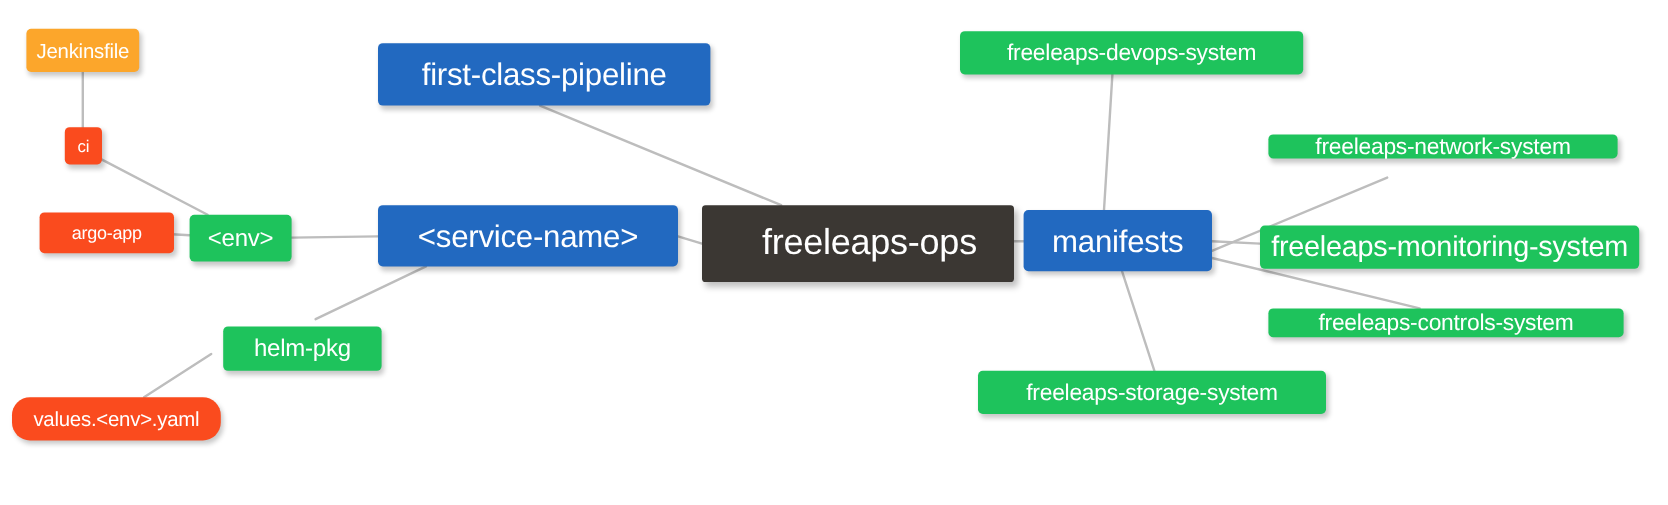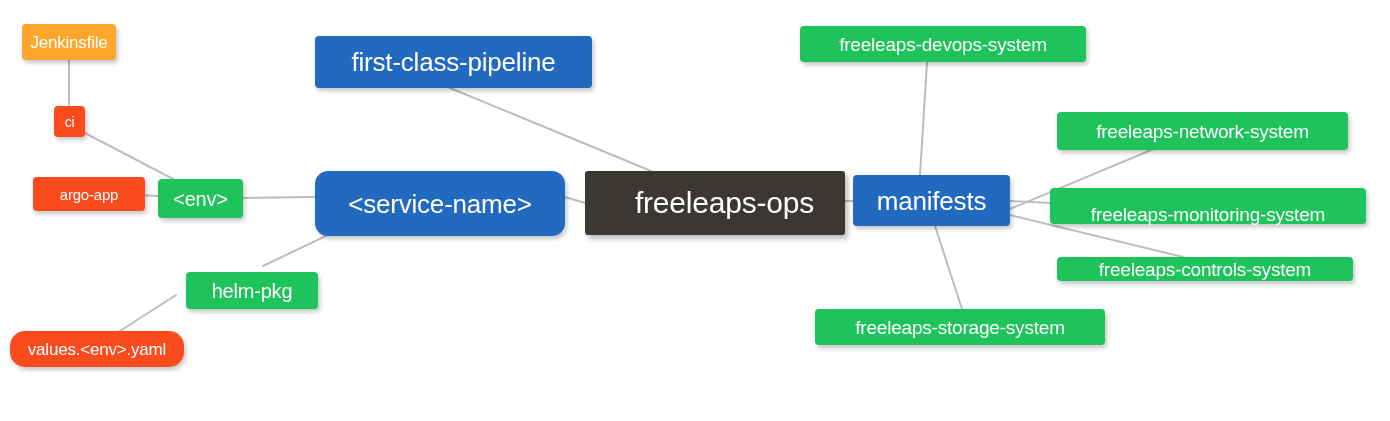--- a/index.html
+++ b/index.html
@@ -69,21 +69,21 @@
       <line x1="920" y1="175" x2="927" y2="62" stroke="#bdbdbd" stroke-width="2" stroke-linecap="round"></line>
       <line x1="1010" y1="209" x2="1156" y2="148" stroke="#bdbdbd" stroke-width="2" stroke-linecap="round"></line>
       <line x1="1010" y1="201" x2="1050" y2="203" stroke="#bdbdbd" stroke-width="2" stroke-linecap="round"></line>
       <line x1="1010" y1="215" x2="1183" y2="257" stroke="#bdbdbd" stroke-width="2" stroke-linecap="round"></line>
       <line x1="935" y1="226" x2="962" y2="309" stroke="#bdbdbd" stroke-width="2" stroke-linecap="round"></line>
     </svg>
   <div id="node-layer">
       <div class="node root" style="left: 585px; top: 171px; width: 260px; height: 64px; font-size: 30px;">
         <span>freeleaps-ops</span>
       </div>
-      <div class="node blue" style="left: 315px; top: 171px; width: 250px; height: 65px; font-size: 26px; border-radius: 13px;">
+      <div class="node blue" style="left: 315px; top: 171px; width: 250px; height: 51px; font-size: 26px;">
         <span>&lt;service-name&gt;</span>
       </div>
       <div class="node blue" style="left: 315px; top: 36px; width: 277px; height: 52px; font-size: 26px;">
         <span>first-class-pipeline</span>
       </div>
       <div class="node blue" style="left: 853px; top: 175px; width: 157px; height: 51px; font-size: 26px;">
         <span>manifests</span>
       </div>
       <div class="node green" style="left: 158px; top: 179px; width: 85px; height: 39px; font-size: 20px;">
         <span>&lt;env&gt;</span>
@@ -99,24 +99,24 @@
       </div>
       <div class="node green" style="left: 150px; top: 272px; width: 132px; height: 37px; font-size: 20px; margin-left: 36px;">
         <span>helm-pkg</span>
       </div>
       <div class="node red" style="left: 10px; top: 331px; width: 174px; height: 36px; font-size: 17px; border-radius: 15px;">
         <span>values.&lt;env&gt;.yaml</span>
       </div>
       <div class="node green" style="left: 800px; top: 26px; width: 286px; height: 36px; font-size: 19px;">
         <span>freeleaps-devops-system</span>
       </div>
-      <div class="node green" style="left: 1057px; top: 112px; width: 291px; height: 38px; font-size: 19px;">
+      <div class="node green" style="left: 1057px; top: 112px; width: 291px; height: 20px; font-size: 19px;">
         <span>freeleaps-network-system</span>
       </div>
-      <div class="node green" style="left: 1050px; top: 188px; width: 316px; height: 36px; font-size: 19px; align-items: flex-end;">
+      <div class="node green" style="left: 1050px; top: 188px; width: 316px; height: 36px; font-size: 24px;">
         <span>freeleaps-monitoring-system</span>
       </div>
       <div class="node green" style="left: 1057px; top: 257px; width: 296px; height: 24px; font-size: 19px;">
         <span>freeleaps-controls-system</span>
       </div>
       <div class="node green" style="left: 815px; top: 309px; width: 290px; height: 36px; font-size: 19px;">
         <span>freeleaps-storage-system</span>
       </div>
     </div>
 </div>

